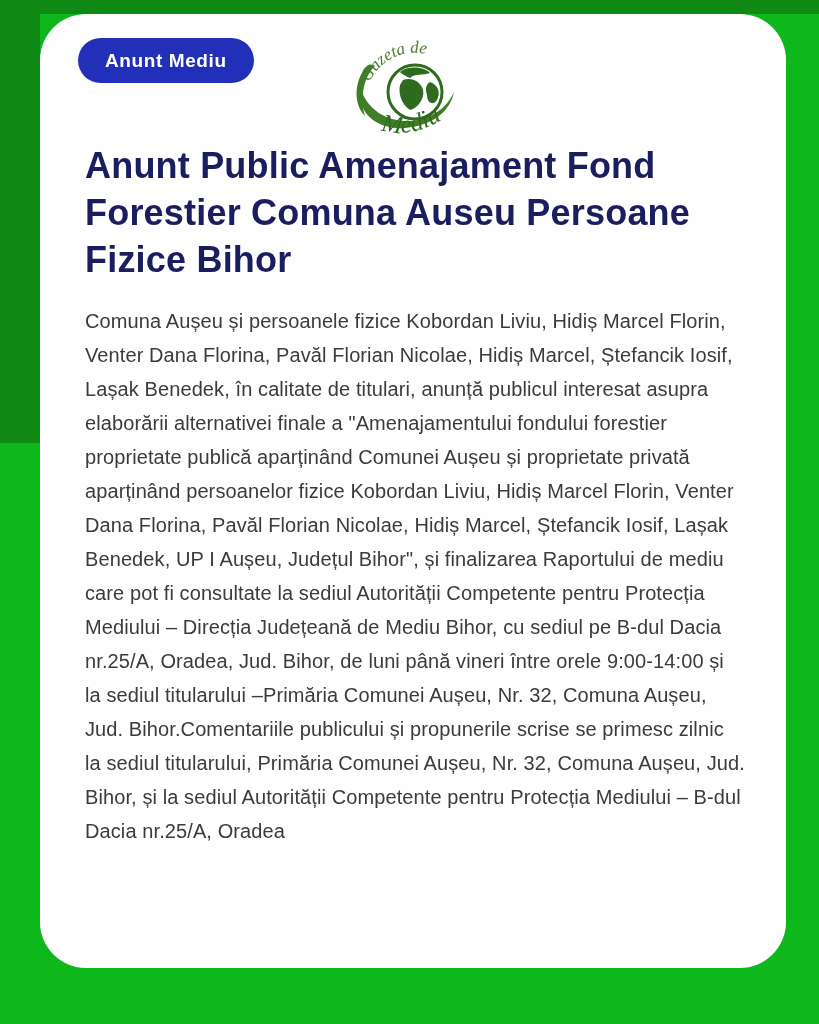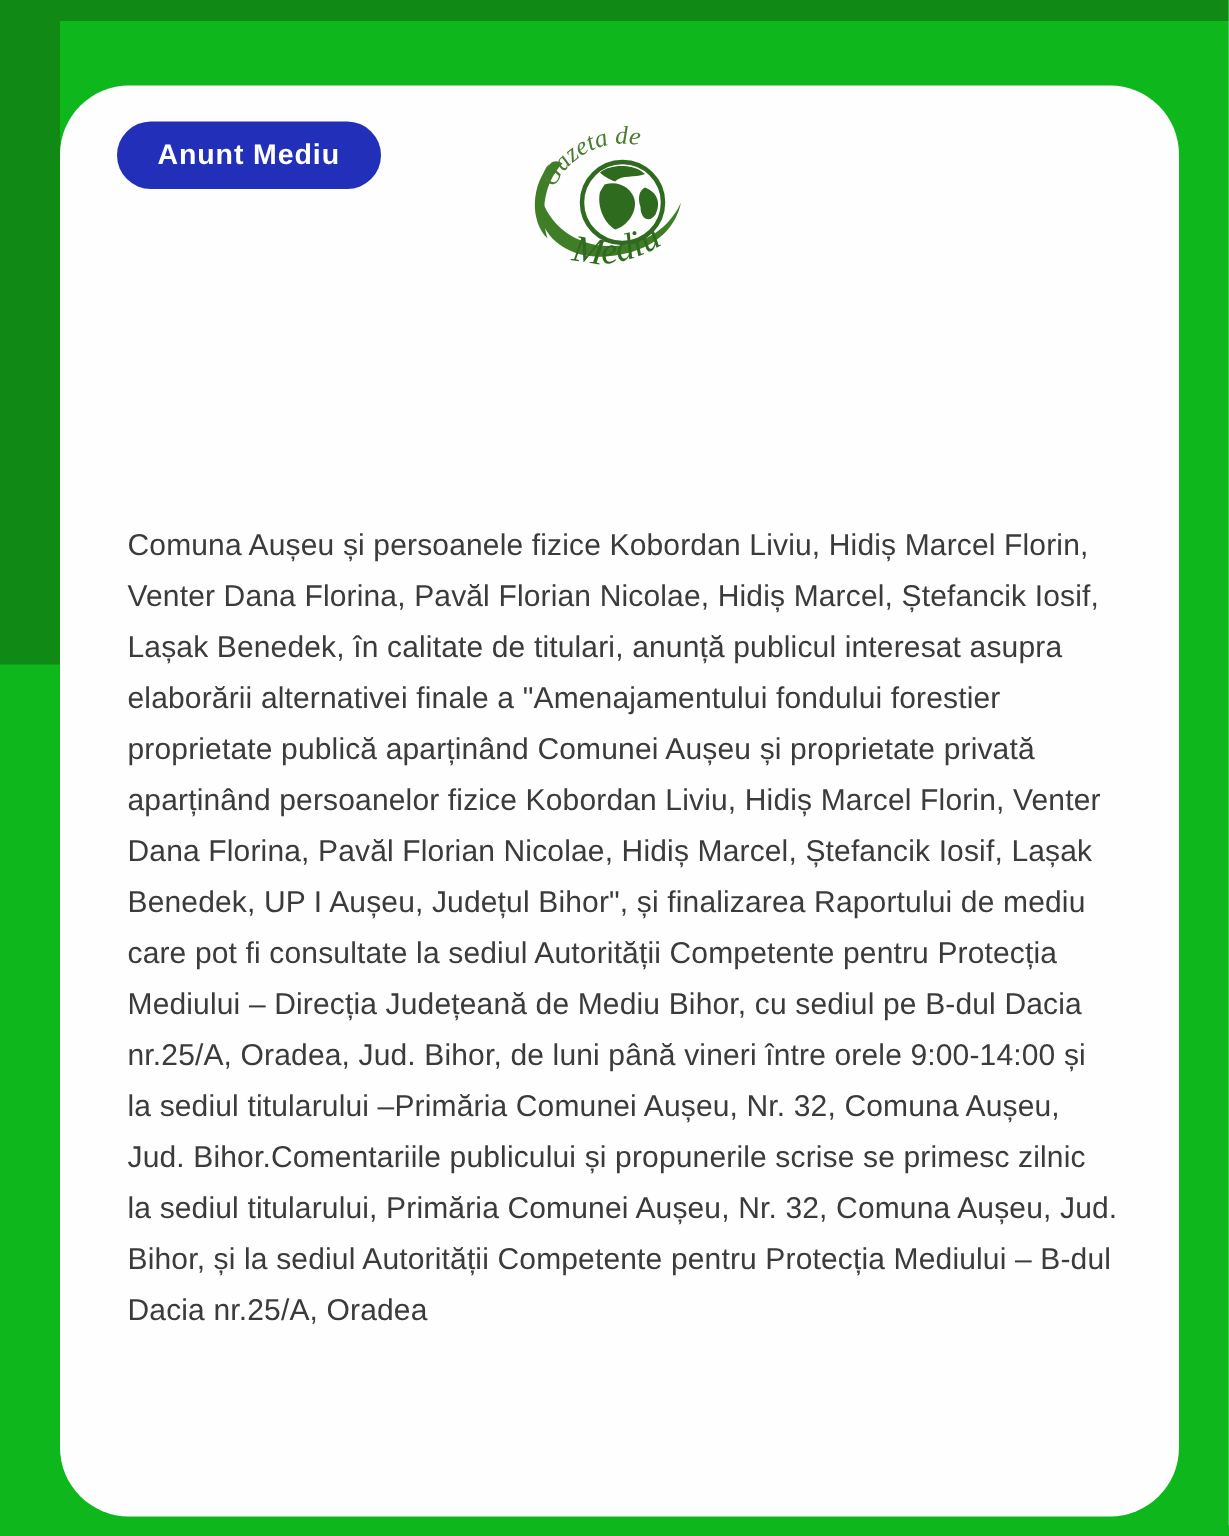--- a/index.html
+++ b/index.html
@@ -20,21 +20,20 @@
     width: 40px; height: 443px;
     background: #108a14;
   }
   .card {
     position: absolute;
     left: 40px; top: 14px;
     width: 746px; height: 954px;
     background: #fefefe;
     border-radius: 46px;
     overflow: hidden;
-    margin-top: 43px;
   }
   .badge {
     position: absolute;
     left: 38px; top: 24px;
     height: 45px;
     padding: 0 27px;
     background: #2230b9;
     color: #ffffff;
     border: none;
     border-radius: 26px;
@@ -98,16 +97,17 @@
       <path d="M78 52 C 86 55 89 62 85 70 C 81 76 75 73 75 65 C 73 59 74 54 78 52 Z" fill="#2f6b1f"></path>
     </g>
     <text font-size="17" font-style="italic" font-family="Liberation Serif, serif" fill="#4a7c2f">
       <textPath href="#arc-top" startOffset="4">Gazeta de</textPath>
     </text>
     <text font-size="25" font-style="italic" font-family="Liberation Serif, serif" fill="#2f6b1f">
       <textPath href="#arc-bottom" startOffset="14">Mediu</textPath>
     </text>
   </svg>
 
+  <h1 class="headline">Anunt Public Amenajament Fond Forestier Comuna Auseu Persoane Fizice Bihor</h1>
 
   <p class="article-body">Comuna Aușeu și persoanele fizice Kobordan Liviu, Hidiș Marcel Florin, Venter Dana Florina, Pavăl Florian Nicolae, Hidiș Marcel, Ștefancik Iosif, Lașak Benedek, în calitate de titulari, anunță publicul interesat asupra elaborării alternativei finale a "Amenajamentului fondului forestier proprietate publică aparținând Comunei Aușeu și proprietate privată aparținând persoanelor fizice Kobordan Liviu, Hidiș Marcel Florin, Venter Dana Florina, Pavăl Florian Nicolae, Hidiș Marcel, Ștefancik Iosif, Lașak Benedek, UP I Aușeu, Județul Bihor", și finalizarea Raportului de mediu care pot fi consultate la sediul Autorității Competente pentru Protecția Mediului – Direcția Județeană de Mediu Bihor, cu sediul pe B-dul Dacia nr.25/A, Oradea, Jud. Bihor, de luni până vineri între orele 9:00-14:00 și la sediul titularului –Primăria Comunei Aușeu, Nr. 32, Comuna Aușeu, Jud. Bihor.Comentariile publicului și propunerile scrise se primesc zilnic la sediul titularului, Primăria Comunei Aușeu, Nr. 32, Comuna Aușeu, Jud. Bihor, și la sediul Autorității Competente pentru Protecția Mediului – B-dul Dacia nr.25/A, Oradea</p>
 
 </div>
 
 </body></html>

